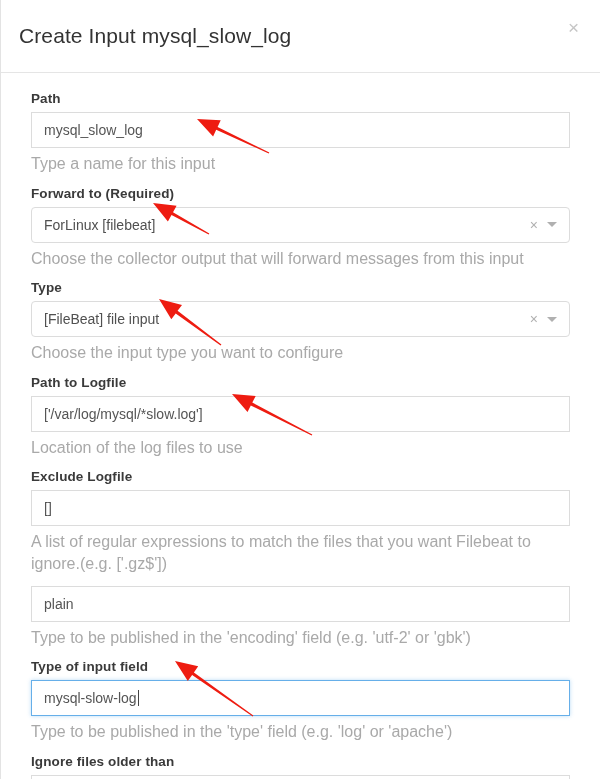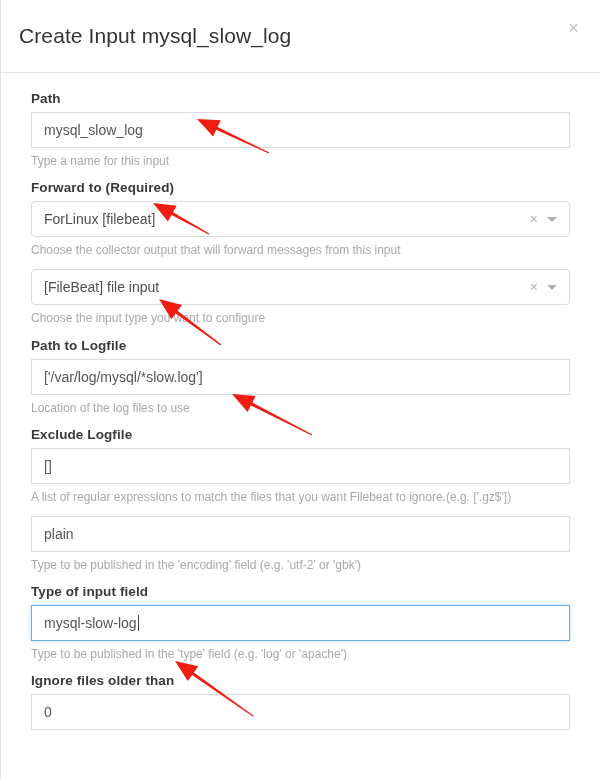--- a/index.html
+++ b/index.html
@@ -72,21 +72,21 @@
     font-size: 13.5px;
     font-weight: bold;
     color: #3a3a3a;
     margin-bottom: 6px;
     letter-spacing: 0.1px;
   }
 
   .help-text {
     display: block;
     margin-top: 5px;
-    font-size: 12px;
+    font-size: 16px;
     color: #a9a9a9;
     line-height: 1.35;
   }
 
   
   .select-control {
     position: relative;
     width: 100%;
     height: 36px;
     box-sizing: border-box;
@@ -186,20 +186,21 @@
       <div class="form-group">
         <label class="form-label">Forward to (Required)</label>
         <div class="select-control">
           <span class="select-value">ForLinux [filebeat]</span>
           <span class="select-clear">×</span>
           <span class="select-caret"></span>
         </div>
         <span class="help-text">Choose the collector output that will forward messages from this input</span>
       </div>
       <div class="form-group">
+        <label class="form-label">Type</label>
         <div class="select-control">
           <span class="select-value">[FileBeat] file input</span>
           <span class="select-clear">×</span>
           <span class="select-caret"></span>
         </div>
         <span class="help-text">Choose the input type you want to configure</span>
       </div>
       <div class="form-group">
         <label class="form-label">Path to Logfile</label>
         <div class="input-display">

